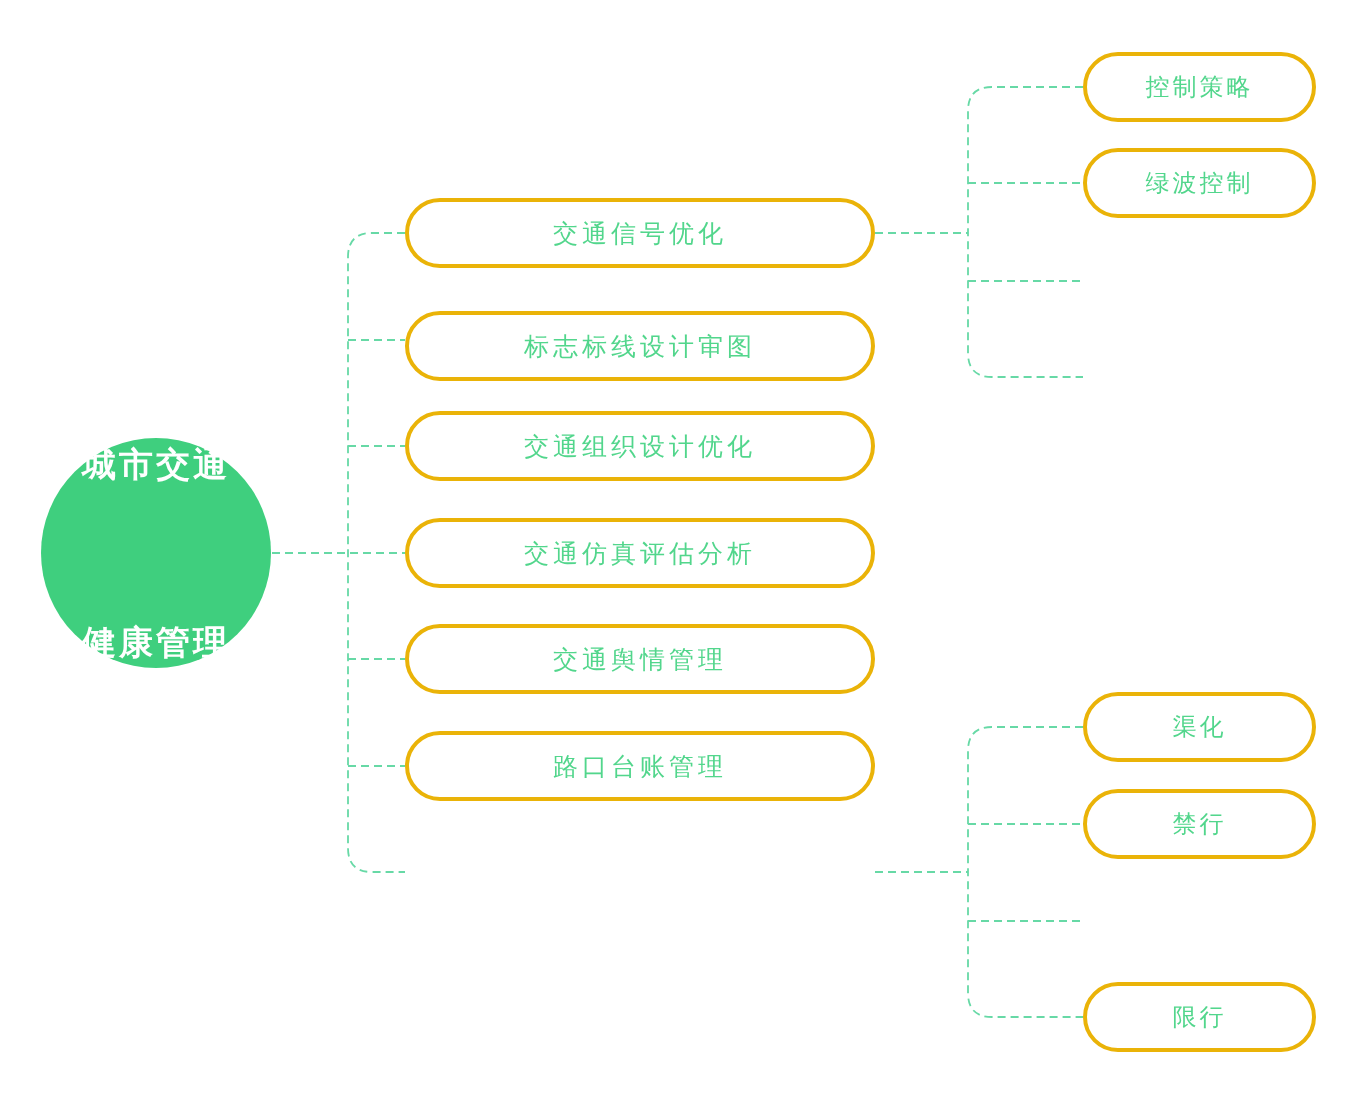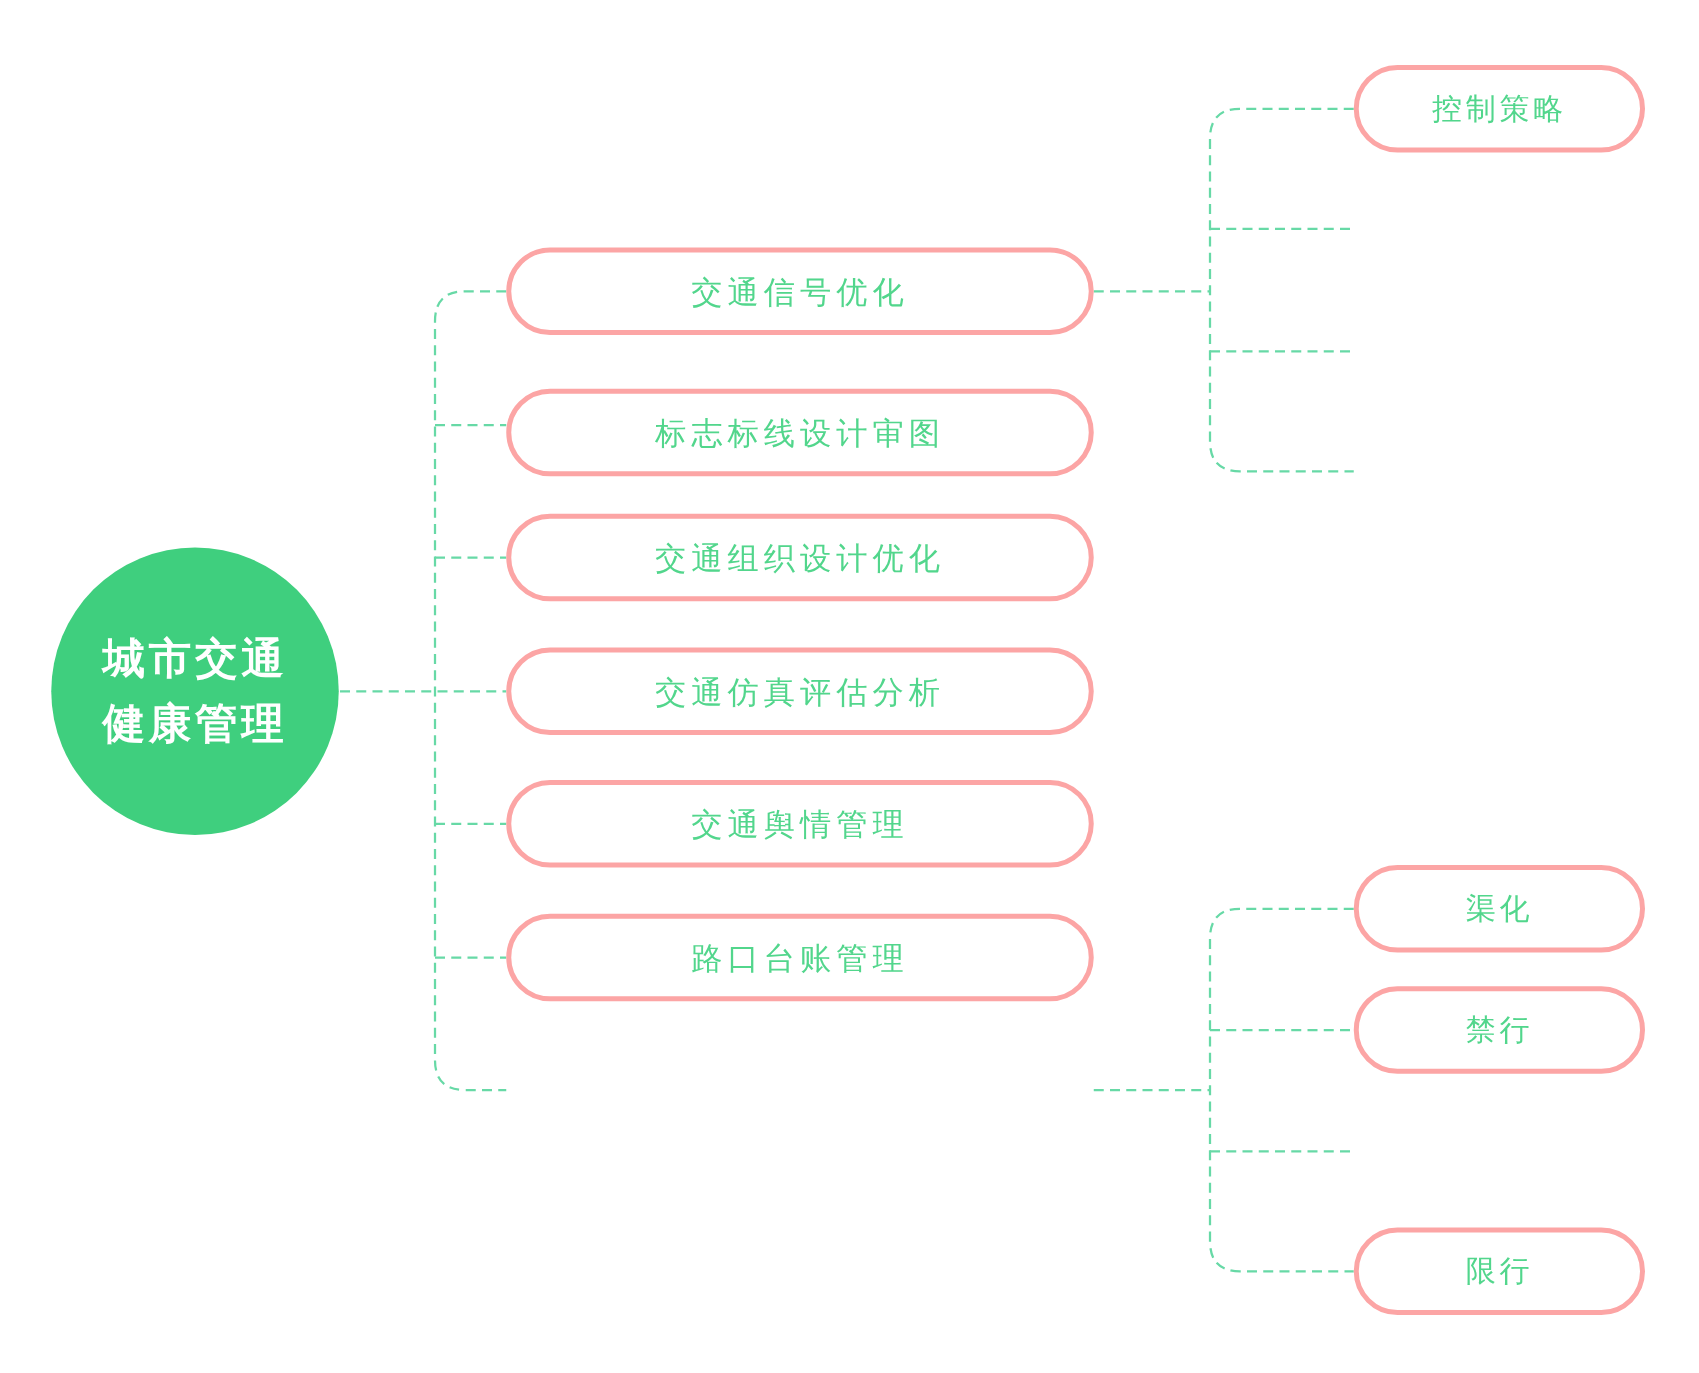--- a/index.html
+++ b/index.html
@@ -33,33 +33,33 @@
     position: absolute;
     left: 41px;
     top: 438px;
     width: 230px;
     height: 230px;
     border-radius: 50%;
     background: #3fcf7e;
     display: flex;
     flex-direction: column;
     align-items: center;
-    justify-content: center;
+    justify-content: space-between;
     color: #ffffff;
     font-size: 34px;
     font-weight: bold;
     letter-spacing: 3px;
     line-height: 52px;
     text-align: center;
   }
   .pill {
     position: absolute;
     box-sizing: border-box;
     height: 70px;
-    border: 4px solid #fca5a5;
+    border: 4px solid #eab308;
     border-radius: 35px;
     background: #ffffff;
     display: flex;
     align-items: center;
     justify-content: center;
     color: #52d68c;
     white-space: nowrap;
   }
   .branch {
     left: 405px;
@@ -106,18 +106,19 @@
   </div>
 
   <div class="pill branch" style="top:198px">交通信号优化</div>
   <div class="pill branch" style="top:311px">标志标线设计审图</div>
   <div class="pill branch" style="top:411px">交通组织设计优化</div>
   <div class="pill branch" style="top:518px">交通仿真评估分析</div>
   <div class="pill branch" style="top:624px">交通舆情管理</div>
   <div class="pill branch" style="top:731px">路口台账管理</div>
 
   <div class="pill leaf" style="top:52px">控制策略</div>
+  <div class="pill leaf" style="top:148px">绿波控制</div>
 
   <div class="pill leaf" style="top:692px">渠化</div>
   <div class="pill leaf" style="top:789px">禁行</div>
   <div class="pill leaf" style="top:982px">限行</div>
 
 </div>
 
 </body></html>

